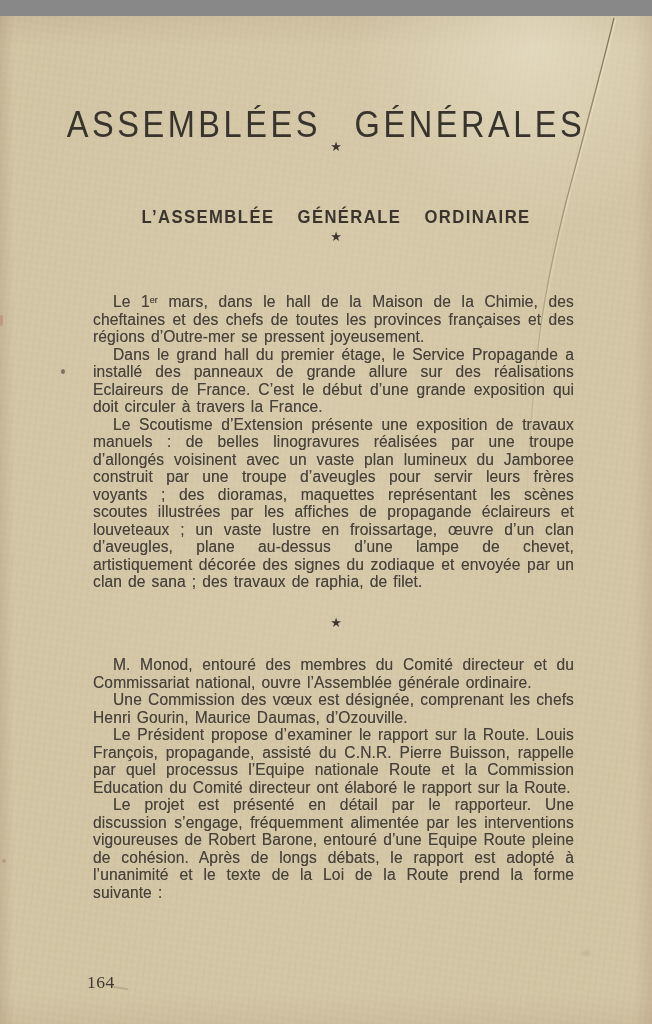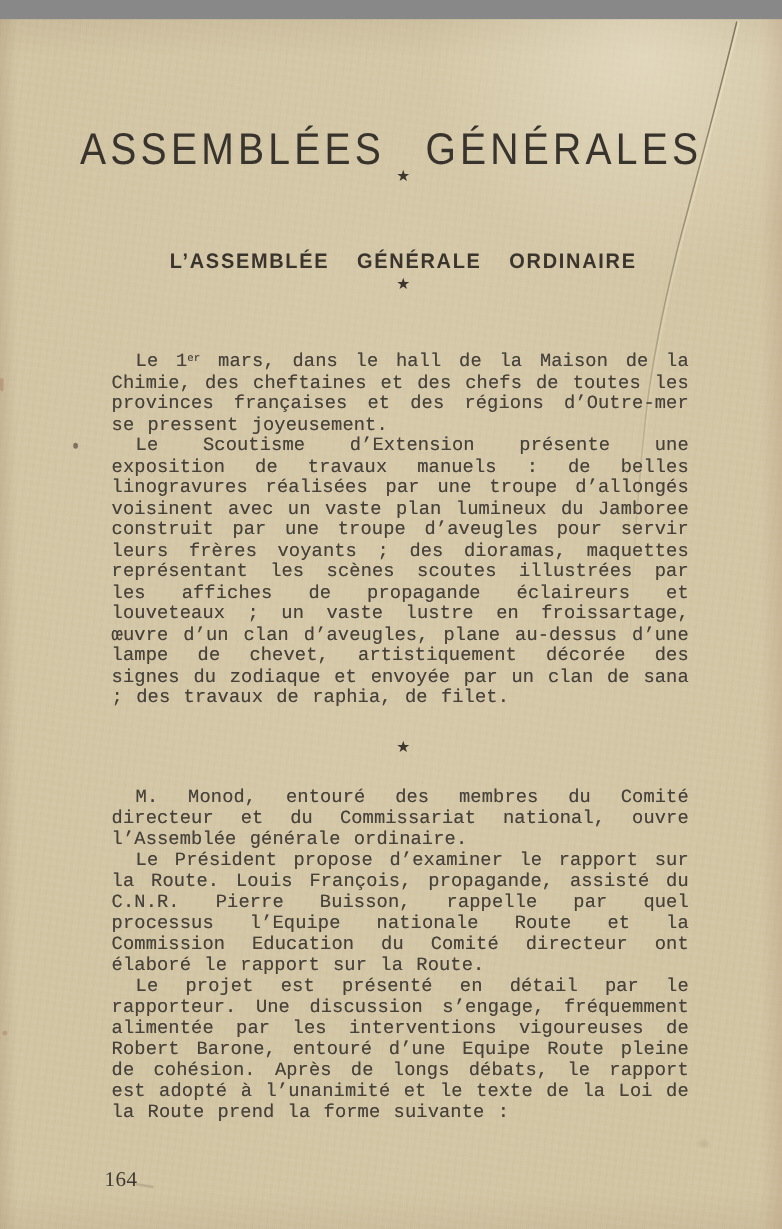--- a/index.html
+++ b/index.html
@@ -55,21 +55,21 @@
     white-space:nowrap;
   }
   .body-col{
     position:absolute;left:93px;width:481px;
     color:var(--ink-body,#47413a);
   }
   .sec-1{top:277px;}
   .sec-2{top:640px;}
   .body-col p{
     margin:0;
-    font-family:Liberation Mono, monospace;
+    font-family:Liberation Sans, sans-serif;
     font-size:15.6px;
     line-height:17.5px;
     text-align:justify;
     text-indent:20px;
     word-spacing:1.6px;
     letter-spacing:0.1px;
     text-shadow:0 0 0.45px rgba(71,65,58,0.55);
   }
   .body-col p sup{
     font-size:9px;
@@ -115,27 +115,29 @@
   <h1 class="doc-title">ASSEMBLÉES GÉNÉRALES</h1>
 
   <div class="star star-1">★</div>
 
   <h2 class="doc-subtitle">L’ASSEMBLÉE GÉNÉRALE ORDINAIRE</h2>
 
   <div class="star star-2">★</div>
 
   <div class="body-col sec-1" id="section-1">
       <p>Le 1<sup>er</sup> mars, dans le hall de la Maison de la Chimie, des cheftaines et des chefs de toutes les provinces françaises et des régions d’Outre-mer se pressent joyeusement.</p>
+      <p>Dans le grand hall du premier étage, le Service Propagande a installé des panneaux de grande allure sur des réalisations Eclaireurs de France. C’est le début d’une grande exposition qui doit circuler à travers la France.</p>
       <p>Le Scoutisme d’Extension présente une exposition de travaux manuels : de belles linogravures réalisées par une troupe d’allongés voisinent avec un vaste plan lumineux du Jamboree construit par une troupe d’aveugles pour servir leurs frères voyants ; des dioramas, maquettes représentant les scènes scoutes illustrées par les affiches de propagande éclaireurs et louveteaux ; un vaste lustre en froissartage, œuvre d’un clan d’aveugles, plane au-dessus d’une lampe de chevet, artistiquement décorée des signes du zodiaque et envoyée par un clan de sana ; des travaux de raphia, de filet.</p>
     </div>
 
   <div class="star star-3">★</div>
 
   <div class="body-col sec-2" id="section-2">
       <p>M. Monod, entouré des membres du Comité directeur et du Commissariat national, ouvre l’Assemblée générale ordinaire.</p>
+      <p>Une Commission des vœux est désignée, comprenant les chefs Henri Gourin, Maurice Daumas, d’Ozouville.</p>
       <p>Le Président propose d’examiner le rapport sur la Route. Louis François, propagande, assisté du C.N.R. Pierre Buisson, rappelle par quel processus l’Equipe nationale Route et la Commission Education du Comité directeur ont élaboré le rapport sur la Route.</p>
       <p>Le projet est présenté en détail par le rapporteur. Une discussion s’engage, fréquemment alimentée par les interventions vigoureuses de Robert Barone, entouré d’une Equipe Route pleine de cohésion. Après de longs débats, le rapport est adopté à l’unanimité et le texte de la Loi de la Route prend la forme suivante :</p>
     </div>
 
   <div class="page-number">164</div>
 
   <div class="speck speck-ink-dot"></div>
   <div class="speck speck-red-left-1"></div>
   <div class="speck speck-red-left-2"></div>
   <div class="speck speck-smudge"></div>

